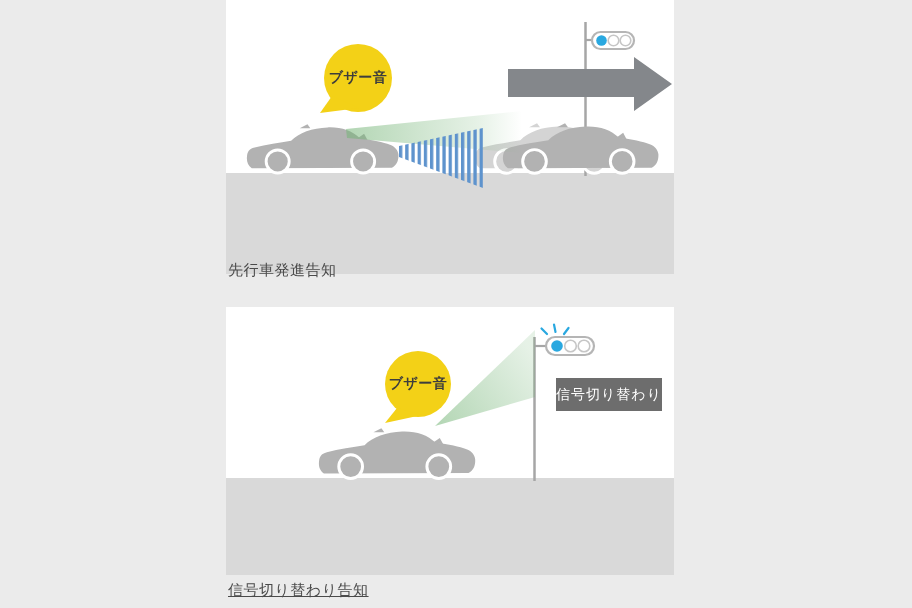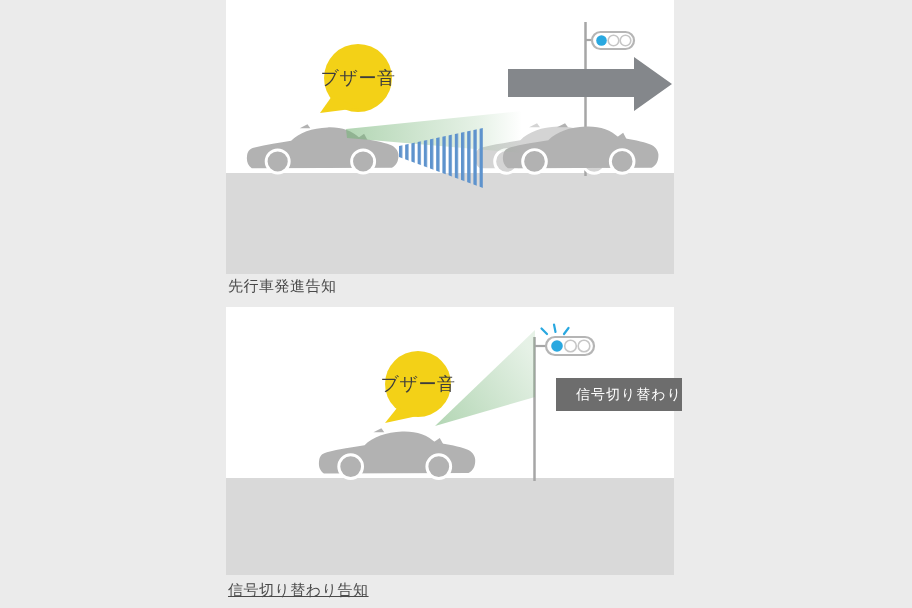--- a/index.html
+++ b/index.html
@@ -6,27 +6,27 @@
   body{
     width:912px;height:608px;position:relative;overflow:hidden;
     background:#ebebeb;
     font-family:"Liberation Sans","DejaVu Sans",sans-serif;
   }
   .panel{position:absolute;left:226px;width:448px;background:#ffffff;}
   #panel-1{top:0;height:274px;}
   #panel-2{top:307px;height:268px;}
   .panel svg{position:absolute;left:0;top:0;display:block;}
   .overlay{position:absolute;display:flex;align-items:center;justify-content:center;}
-  .bubble-text{color:#3d3d3d;font-size:18px;font-weight:normal;letter-spacing:.5px;}
+  .bubble-text{color:#3d3d3d;font-size:14px;font-weight:bold;letter-spacing:.5px;}
   .arrow-text{color:#ffffff;font-size:15px;letter-spacing:1px;}
-  .signal-label{background:#6d6d6d;color:#ffffff;font-size:14px;letter-spacing:1px;padding-left:20px;}
+  .signal-label{background:#6d6d6d;color:#ffffff;font-size:14px;letter-spacing:1px;}
   .caption{
     position:absolute;left:228px;color:#4a4a4a;font-size:15px;letter-spacing:.5px;
   }
-  #caption-1{top:277px;}
+  #caption-1{top:261px;}
   #caption-2{top:581px;text-decoration:underline;}
 </style>
 </head>
 <body>
 
 <svg width="0" height="0" style="position:absolute" aria-hidden="true">
   <defs>
     <symbol id="car" viewBox="0 0 160 50" overflow="visible">
       <path d="M6,45 C2,42 0.5,38 1,33 C1.5,28 3,25 9,23.5 C21,20.5 35,18.5 47,16.5
                C55,8 69,3 85,2.5 C99,2 110,5.5 119,14 C132,15.5 143,18 150,20.5

